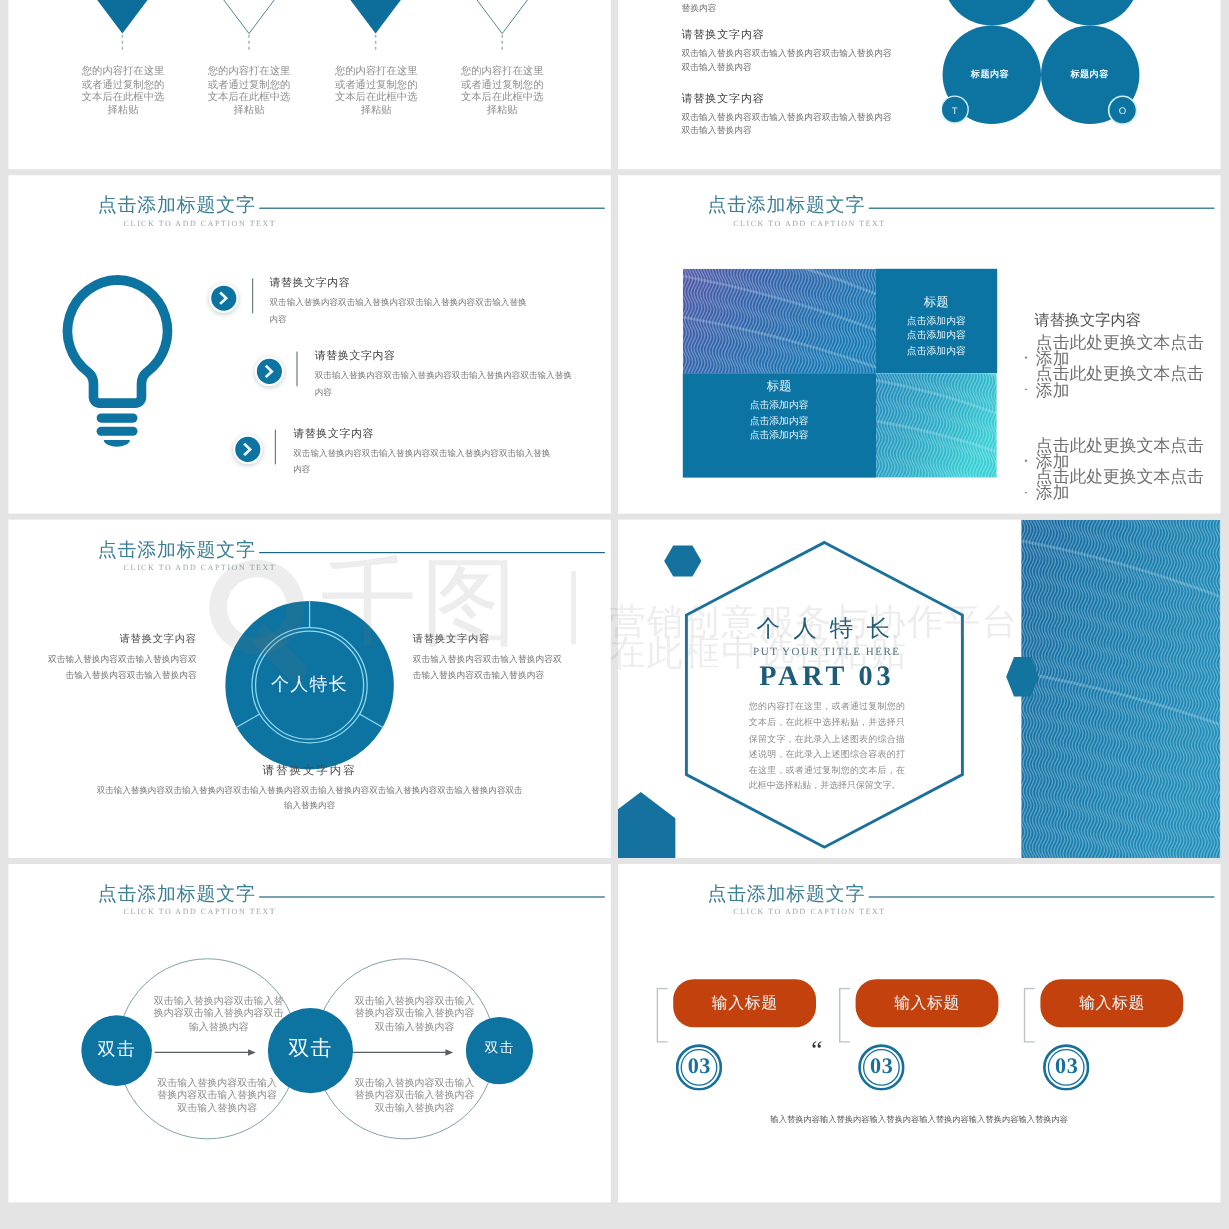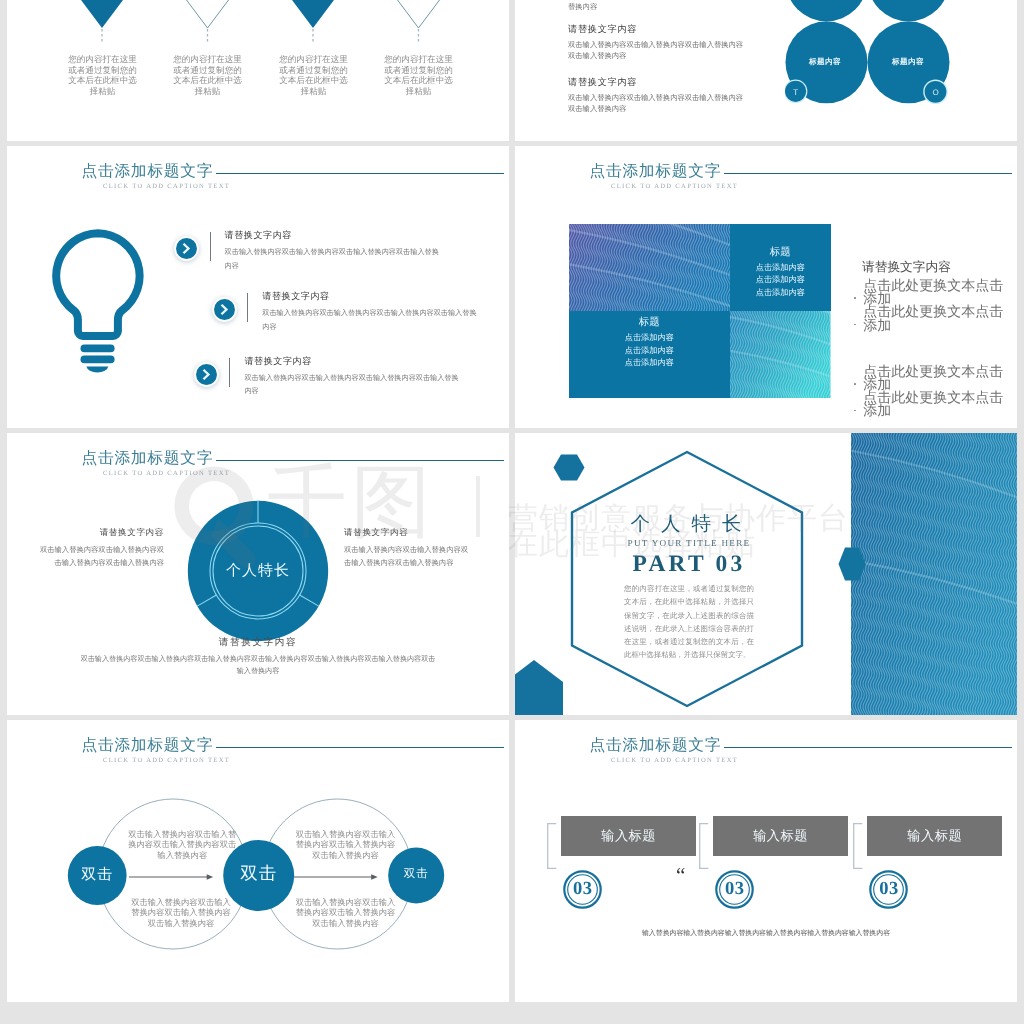--- a/index.html
+++ b/index.html
@@ -89,22 +89,22 @@
   .pt-b{font-size:7.45px;line-height:13.3px;color:#8d8d8d;text-align:justify;margin-top:6px;}
 
   
   .fl{position:absolute;left:0;top:0;}
   .fl-n{position:absolute;text-align:center;color:#f4fbff;line-height:1;letter-spacing:1px;}
   .fl-t{position:absolute;text-align:center;font-size:8.32px;line-height:10.3px;color:#8d8d8d;}
 
   
   .nc{position:absolute;top:96.1px;}
   .nc-br{position:absolute;left:0;top:6.5px;}
-  .nc-bar{position:absolute;left:14px;top:0;width:135px;height:39.9px;background:#737373;
-     color:#f2fbff;font-size:13.2px;line-height:39.9px;text-align:center;letter-spacing:.5px;}
+  .nc-bar{position:absolute;left:14px;top:0;width:119px;height:39.9px;background:#c2410c;
+     color:#f2fbff;font-size:13.2px;line-height:39.9px;text-align:center;letter-spacing:.5px;border-radius:17px;}
   .nc-circ{position:absolute;left:16.2px;top:53.5px;}
   .nc-num{position:absolute;left:16.2px;top:53.5px;width:39px;height:39px;line-height:39px;text-align:center;
      font-family:"Liberation Serif",serif;font-weight:700;font-size:18.5px;color:#16709b;letter-spacing:.5px;}
   .nc-q{position:absolute;left:161px;top:145px;font-family:"Liberation Serif",serif;font-size:21px;
      line-height:21px;color:#2e3338;}
   .nc-f{position:absolute;left:71px;top:208px;width:360px;text-align:center;font-size:6.9px;
      line-height:11px;color:#575757;}
   .bl-h{font-size:9.1px;line-height:11px;color:#3c3c3c;letter-spacing:.53px;margin-bottom:5px;}
   .bl-b{font-size:7.15px;line-height:13.8px;color:#777;}
 </style>

